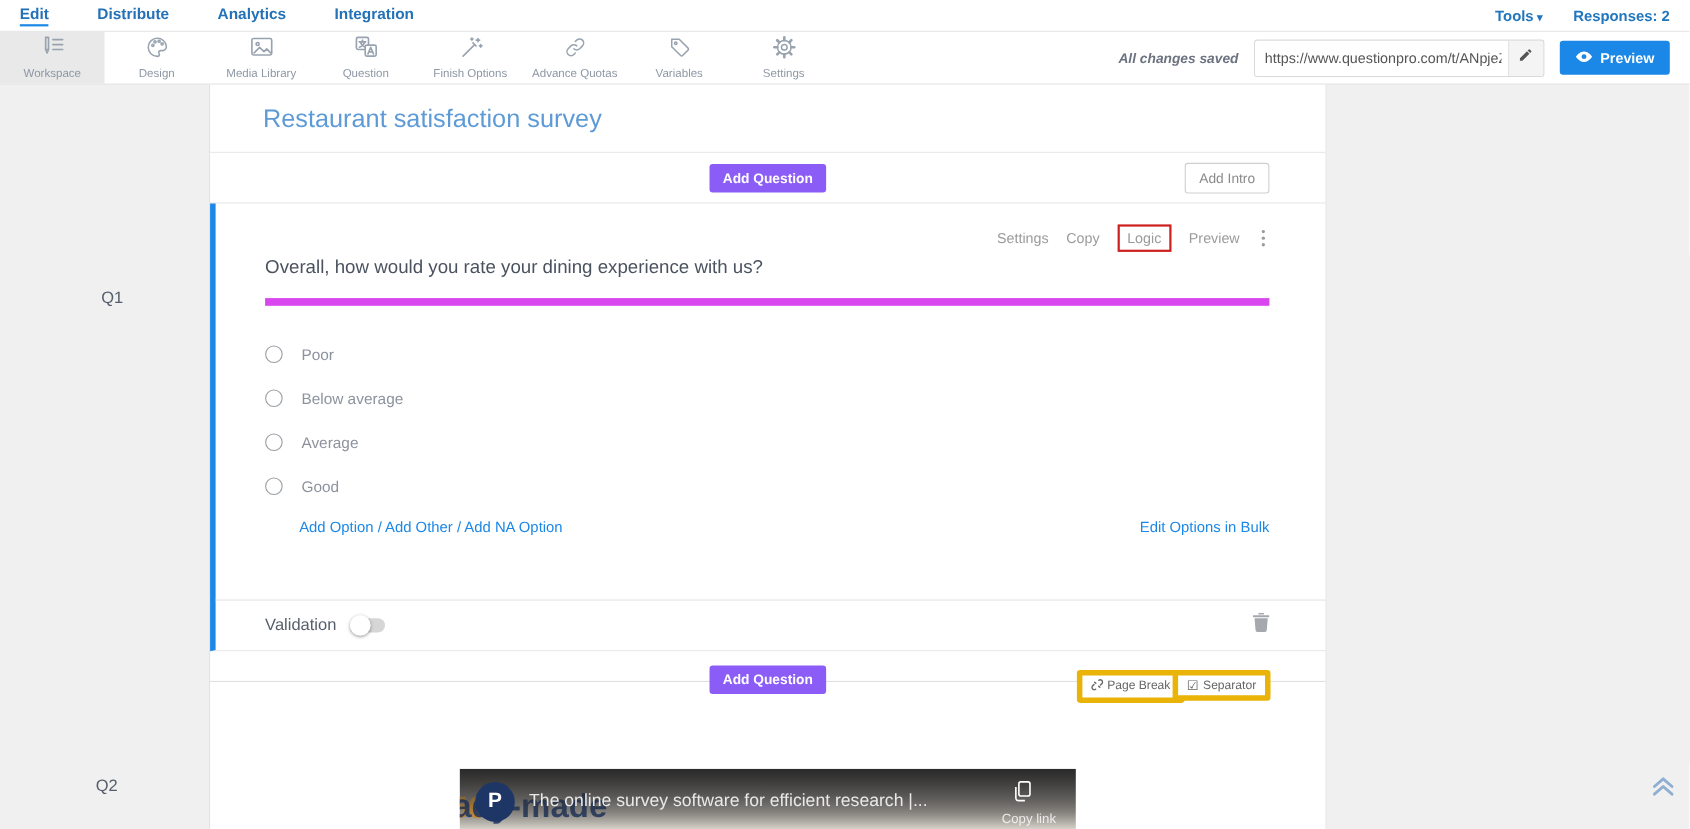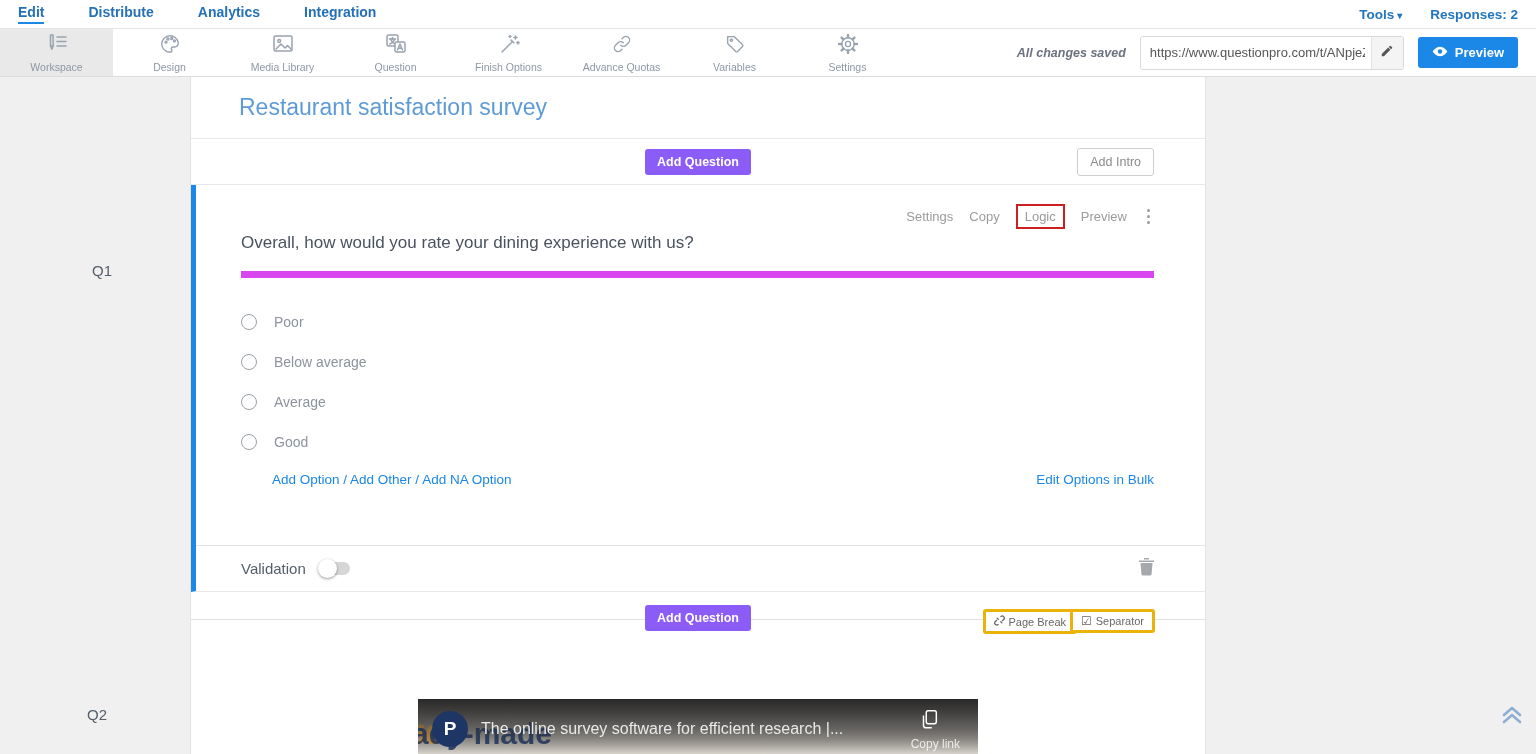--- a/index.html
+++ b/index.html
@@ -12,21 +12,21 @@
   .topnav-left { display:flex; gap:44px; }
   .nav-link { font-size:14px; font-weight:700; color:#2471b8; text-decoration:none; cursor:pointer; padding-bottom:2px; }
   .nav-link.active { border-bottom:2px solid #1b87e6; }
   .topnav-right { display:flex; gap:28px; align-items:center; }
   .nav-right-link { font-size:13.5px; font-weight:700; color:#2276bd; cursor:pointer; }
   .caret { font-size:10px; color:#2276bd; margin-left:3px; }
 
   
   .toolbar { height:48px; background:#fff; border-bottom:1px solid #dcdcdc;
              display:flex; align-items:stretch; }
-  .tool-item { width:113px; display:flex; flex-direction:column; align-items:center;
+  .tool-item { width:95px; display:flex; flex-direction:column; align-items:center;
                justify-content:center; gap:2px; cursor:pointer; }
   .tool-item.selected { background:#e9e9e9; }
   .tool-item svg { stroke:#99a3b0; fill:none; stroke-width:1.5; stroke-linecap:round; stroke-linejoin:round; }
   .tool-label { font-size:10.5px; color:#8e98a5; white-space:nowrap; }
   .toolbar-right { margin-left:auto; display:flex; align-items:center; gap:14px; padding-right:18px; }
   .saved-status { font-style:italic; font-size:12.5px; color:#6b7280;font-weight:bold; }
   .urlbox { display:flex; align-items:stretch; border:1px solid #d9d9d9; border-radius:3px;
             height:34px; width:264px; background:#fff; overflow:hidden; }
   .urlbox input { border:0; outline:none; flex:1; font-size:13px; color:#555;
                   padding:0 6px 0 9px; font-family:"Liberation Sans", sans-serif; min-width:0; }
@@ -90,23 +90,23 @@
   .toggle { width:30px; height:13px; background:#d6d6d6; border-radius:7px; margin-left:14px;
             position:relative; cursor:pointer; }
   .toggle .knob { position:absolute; left:-2px; top:-3px; width:19px; height:19px; border-radius:50%;
                   background:#fff; box-shadow:0 1px 3px rgba(0,0,0,.4); }
   .trash { margin-left:auto; cursor:pointer; }
 
   
   .between-row { position:relative; height:53px; }
   .between-line { position:absolute; top:27px; left:0; right:0; height:1px; background:#e0e0e0; }
   .between-add { position:absolute; left:50%; transform:translateX(-50%); top:13px; }
-  .mini-btn { position:absolute; top:17px; background:#fff; border:3px solid #eab308; border-radius:3px;
+  .mini-btn { position:absolute; top:17px; background:#fff; border:5px solid #eab308; border-radius:3px;
               font-size:11px; color:#666; padding:3px 8px; cursor:pointer;
-              display:flex; align-items:flex-end; gap:4px; }
+              display:flex; align-items:flex-start; gap:4px; }
   .mini-btn svg { stroke:#666; fill:none; stroke-width:1.4; stroke-linecap:round; }
   .pagebreak-pos { right:128px; }
   .separator-pos { right:50px; }
   .check-glyph { font-size:12px; line-height:1; color:#666; }
 
   
   .video { position:absolute; left:227px; top:622px; width:560px; height:55px; overflow:hidden;
            background:linear-gradient(180deg,#6e6c6a 0%,#a8a49e 70%,#d8d4cc 100%); }
   .video-bg-text { position:absolute; left:-6px; top:18px; font-size:30px; font-weight:700;
                    color:#1d3665; opacity:.85; white-space:nowrap; }

